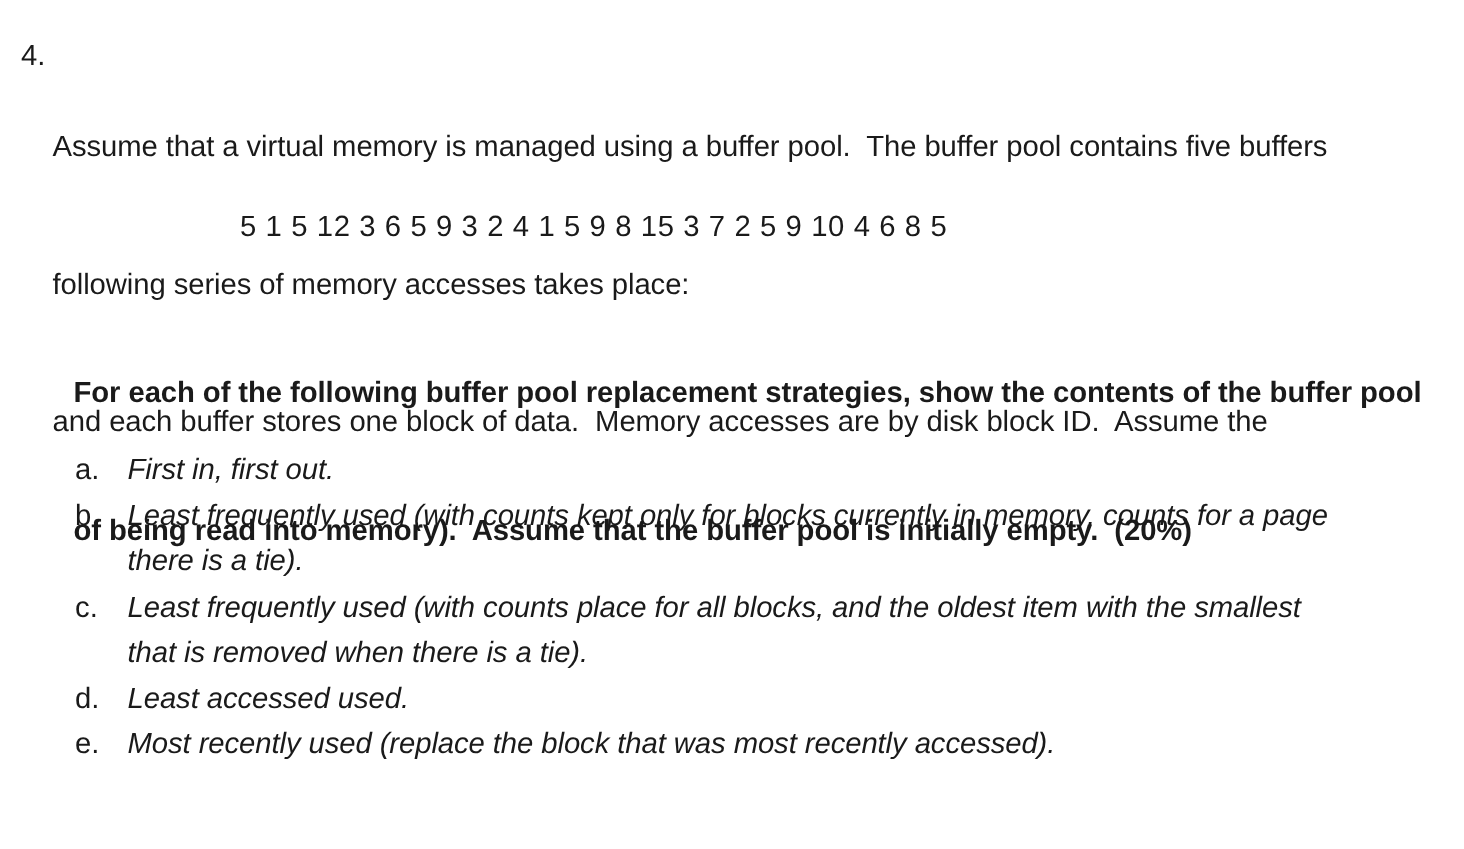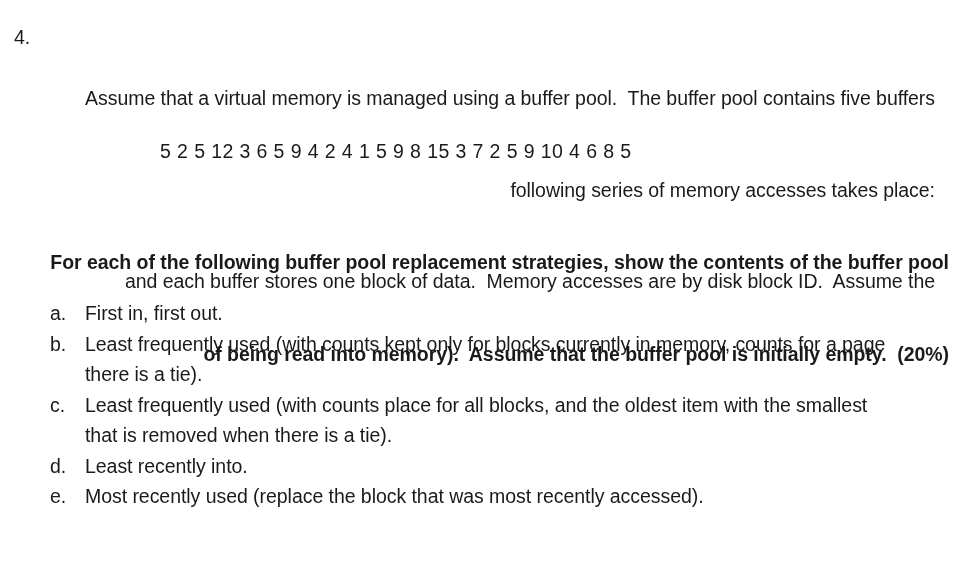--- a/index.html
+++ b/index.html
@@ -54,21 +54,20 @@
   .para {
     font-size: 19.5px;
     line-height: 30.5px;
     text-align: left;
     white-space: pre-wrap;
     letter-spacing: -0.05px;
   }
 
   .para .ln {
     display: block;
-    text-align: right;
   }
 
   
   .sequence-wrap {
     position: absolute;
     left: 0;
     top: 136px;
     width: 976px;
   }
 
@@ -109,20 +108,21 @@
     box-sizing: border-box;
     font-size: 19.5px;
     line-height: 30.5px;
   }
 
   .li-body {
     width: 860px;
     font-size: 19.5px;
     line-height: 30.5px;
     letter-spacing: -0.05px;
+    font-style: italic;
   }
 
   .li-body .ln {
     display: block;
   }
 </style>
 </head>
 <body>
 
 <div class="page">
@@ -134,21 +134,21 @@
         <div class="para">
           <span class="ln">Assume that a virtual memory is managed using a buffer pool.  The buffer pool contains five buffers</span>
           <span class="ln">following series of memory accesses takes place:</span>
           <span class="ln">and each buffer stores one block of data.  Memory accesses are by disk block ID.  Assume the</span>
         </div>
       </div>
     </div>
   </div>
 
   <div class="sequence-wrap">
-    <div class="sequence">5  2  5  12  3  6  5  9  4  2  4  1  5  9  8  15  3  7  2  5  9  10  4  6  8  5</div>
+    <div class="sequence">5  1  5  12  3  6  5  9  3  2  4  1  5  9  8  15  3  7  2  5  9  10  4  6  8  5</div>
   </div>
 
   <div class="para2-wrap">
     <div class="para">
       <span class="ln">For each of the following buffer pool replacement strategies, show the contents of the buffer pool</span>
       <span class="ln">of being read into memory).  Assume that the buffer pool is initially empty.  (20%)</span>
     </div>
   </div>
 
   <div class="list">
@@ -172,21 +172,21 @@
       <div class="li-marker">c.</div>
       <div class="li-body">
         <span class="ln">Least frequently used (with counts place for all blocks, and the oldest item with the smallest</span>
         <span class="ln">that is removed when there is a tie).</span>
       </div>
     </div>
 
     <div class="list-item">
       <div class="li-marker">d.</div>
       <div class="li-body">
-        <span class="ln">Least recently into.</span>
+        <span class="ln">Least accessed used.</span>
       </div>
     </div>
 
     <div class="list-item">
       <div class="li-marker">e.</div>
       <div class="li-body">
         <span class="ln">Most recently used (replace the block that was most recently accessed).</span>
       </div>
     </div>
 

